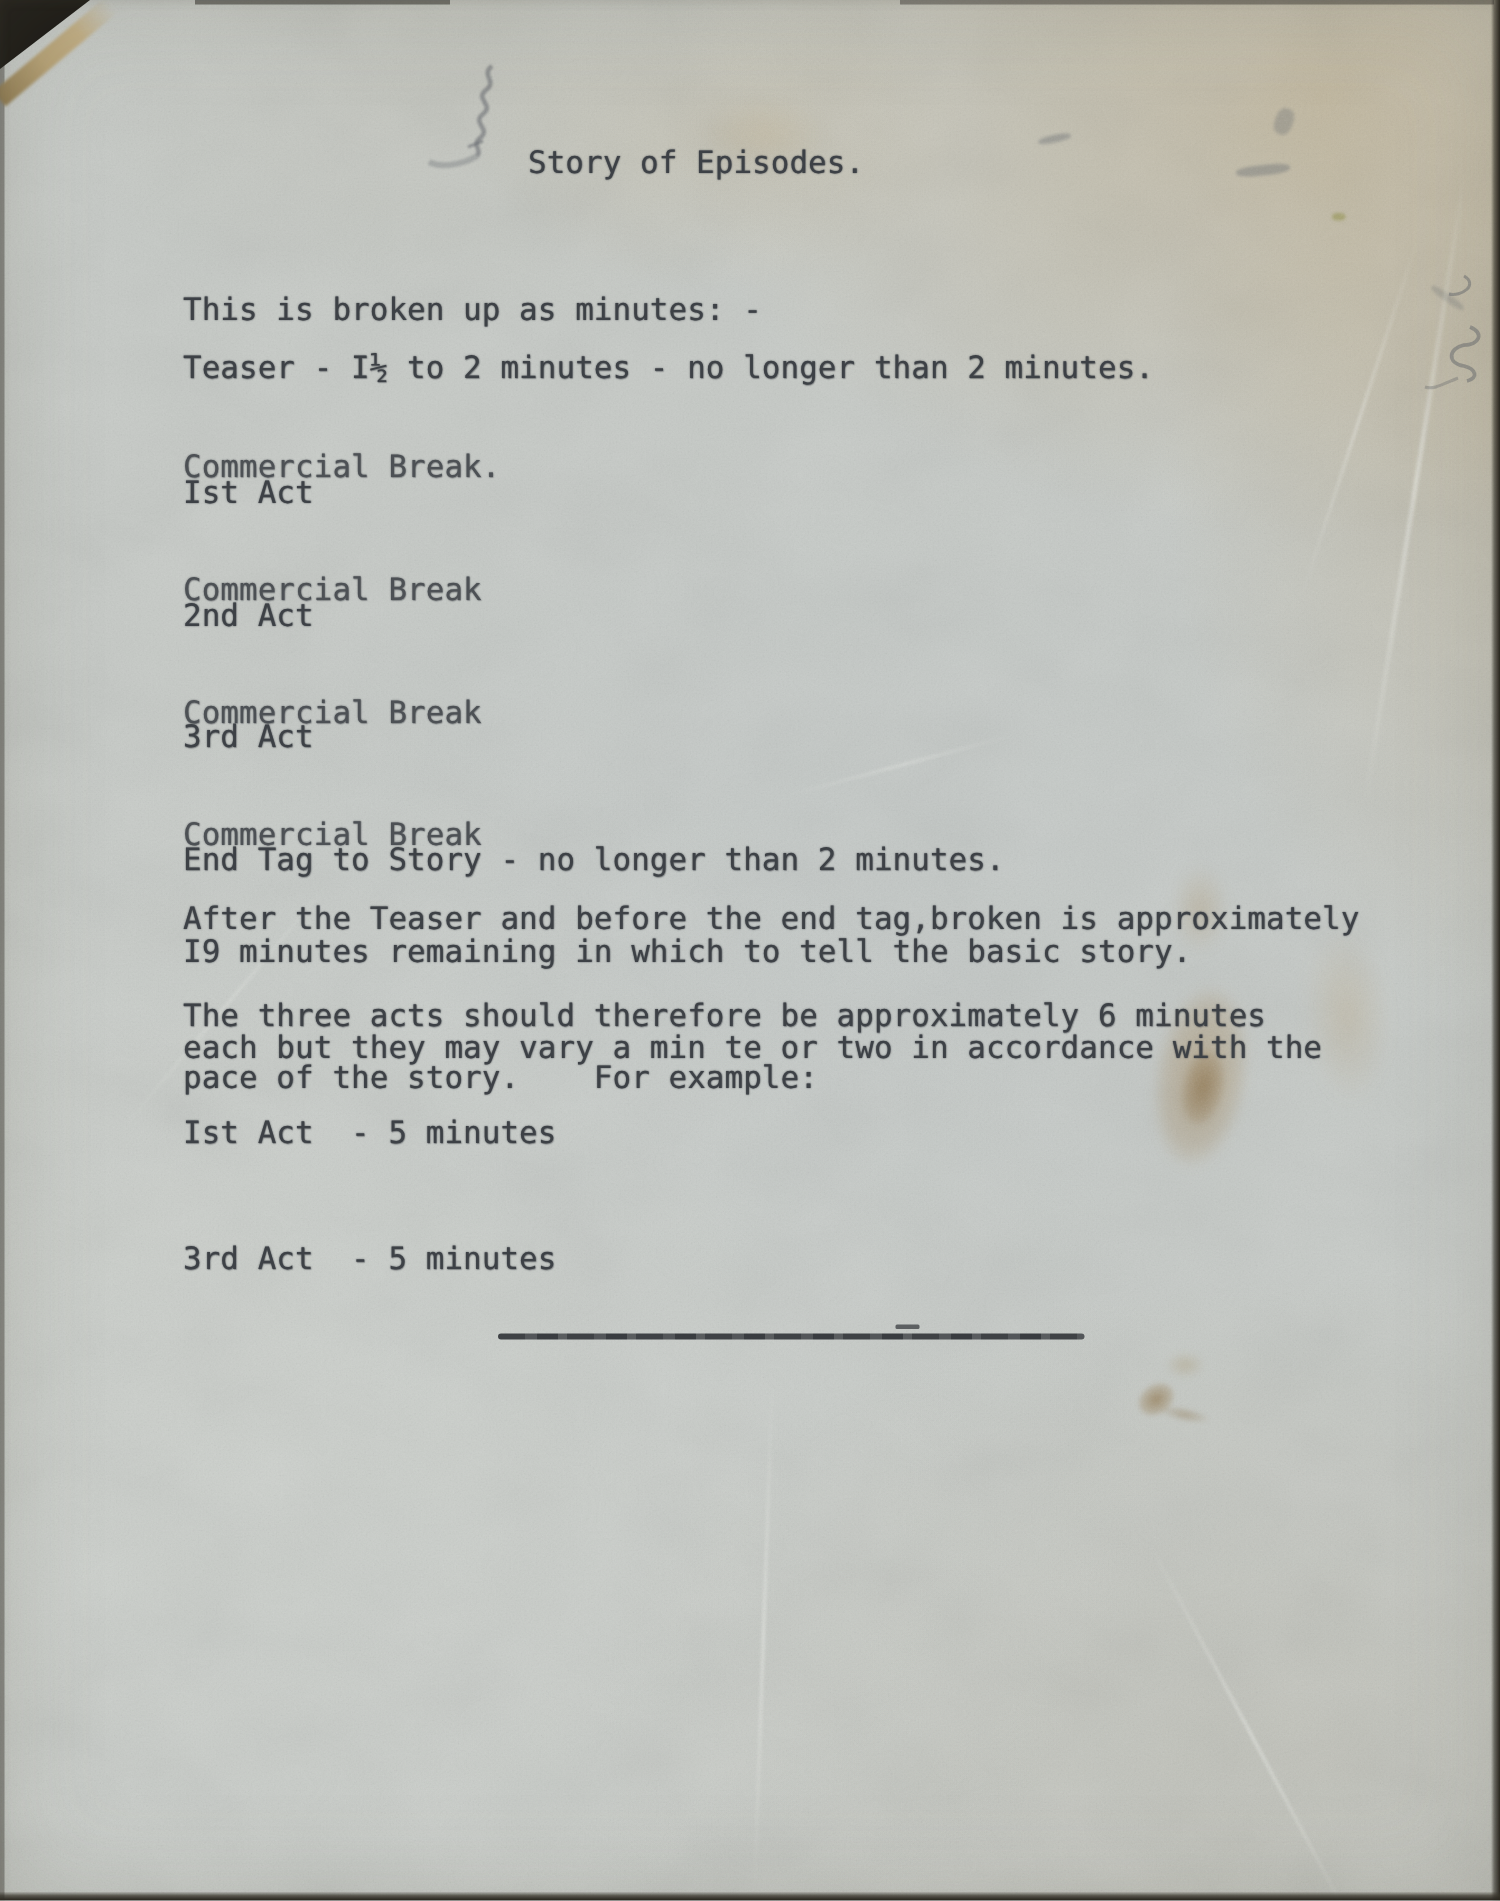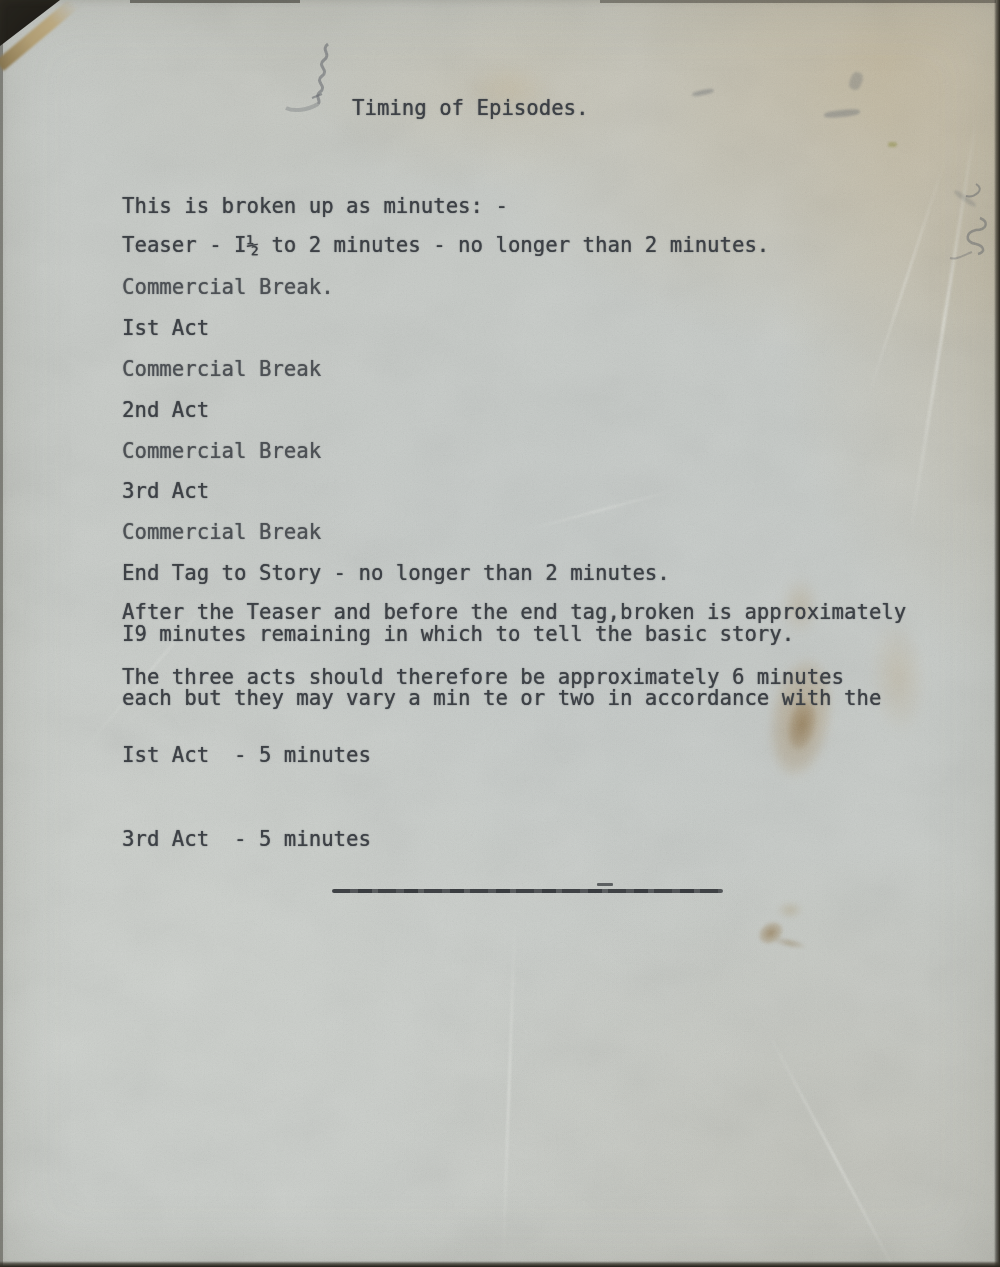--- a/index.html
+++ b/index.html
@@ -63,21 +63,21 @@
   
   .doc{position:absolute;inset:0;z-index:4;}
   .line{
     position:absolute;left:122px;white-space:pre;
     font:400 20.6px/1.05 "DejaVu Sans Mono", monospace;
     color:#3d4146;
     text-shadow:0 0 1.3px rgba(62,66,71,0.8), 0.4px 0.4px 0.6px rgba(62,66,71,0.35);
     letter-spacing:0.05px;
   }
   .title{left:352px;}
-  .ink-light{opacity:0.88;}
+  .ink-light{opacity:0.88;margin-top:24px;}
   .rule{
     position:absolute;left:332px;top:889px;width:391px;height:3.5px;border-radius:2px;
     background:repeating-linear-gradient(90deg,#34373b 0 18px,#4a4d50 18px 26px,#2e3135 26px 40px,#515457 40px 46px);
     filter:blur(0.3px);opacity:0.92;z-index:4;
   }
   .rule-dash{position:absolute;left:597px;top:883px;width:16px;height:3px;background:#4a4d50;opacity:0.85;z-index:4;border-radius:1px;}
   
   .edge-right{right:0;top:0;width:6px;height:100%;z-index:5;
     background:linear-gradient(90deg, rgba(30,27,22,0) 0, rgba(30,27,22,0.5) 35%, #1d1a15 100%);}
   .edge-bottom{left:0;bottom:0;width:100%;height:6px;z-index:5;
@@ -145,39 +145,40 @@
       <filter id="fCloud" x="0" y="0" width="100%" height="100%">
         <feTurbulence type="fractalNoise" baseFrequency="0.012 0.016" numOctaves="3" seed="4" stitchTiles="stitch"></feTurbulence>
         <feColorMatrix type="saturate" values="0"></feColorMatrix>
       </filter>
     </defs>
     <rect width="1000" height="1267" filter="url(#fCloud)" opacity="0.13" style="mix-blend-mode:multiply"></rect>
     <rect width="1000" height="1267" filter="url(#fTex)" opacity="0.12"></rect>
   </svg>
 
   <main class="doc">
-    <div class="line title" style="top:98px">Timing of Episodes.</div>
+    <div class="line title" style="top:98px">Story of Episodes.</div>
 
     <div class="line" style="top:196px">This is broken up as minutes: -</div>
     <div class="line" style="top:235px">Teaser - I½ to 2 minutes - no longer than 2 minutes.</div>
 
     <div class="line ink-light" style="top:277px">Commercial Break.</div>
     <div class="line" style="top:318px">Ist Act</div>
     <div class="line ink-light" style="top:359px">Commercial Break</div>
     <div class="line" style="top:400px">2nd Act</div>
     <div class="line ink-light" style="top:441px">Commercial Break</div>
     <div class="line" style="top:481px">3rd Act</div>
     <div class="line ink-light" style="top:522px">Commercial Break</div>
     <div class="line" style="top:563px">End Tag to Story - no longer than 2 minutes.</div>
 
     <div class="line" style="top:602px">After the Teaser and before the end tag,broken is approximately</div>
     <div class="line" style="top:624px">I9 minutes remaining in which to tell the basic story.</div>
 
     <div class="line" style="top:667px">The three acts should therefore be approximately 6 minutes</div>
     <div class="line" style="top:688px">each but they may vary a min te or two in accordance with the</div>
+    <div class="line" style="top:708px">pace of the story.    For example:</div>
 
     <div class="line" style="top:745px">Ist Act  - 5 minutes</div>
     <div class="line" style="top:829px">3rd Act  - 5 minutes</div>
 
     <div class="rule"></div>
     <div class="rule-dash"></div>
   </main>
 
   <div class="decor edge-right"></div>
   <div class="decor edge-bottom"></div>

